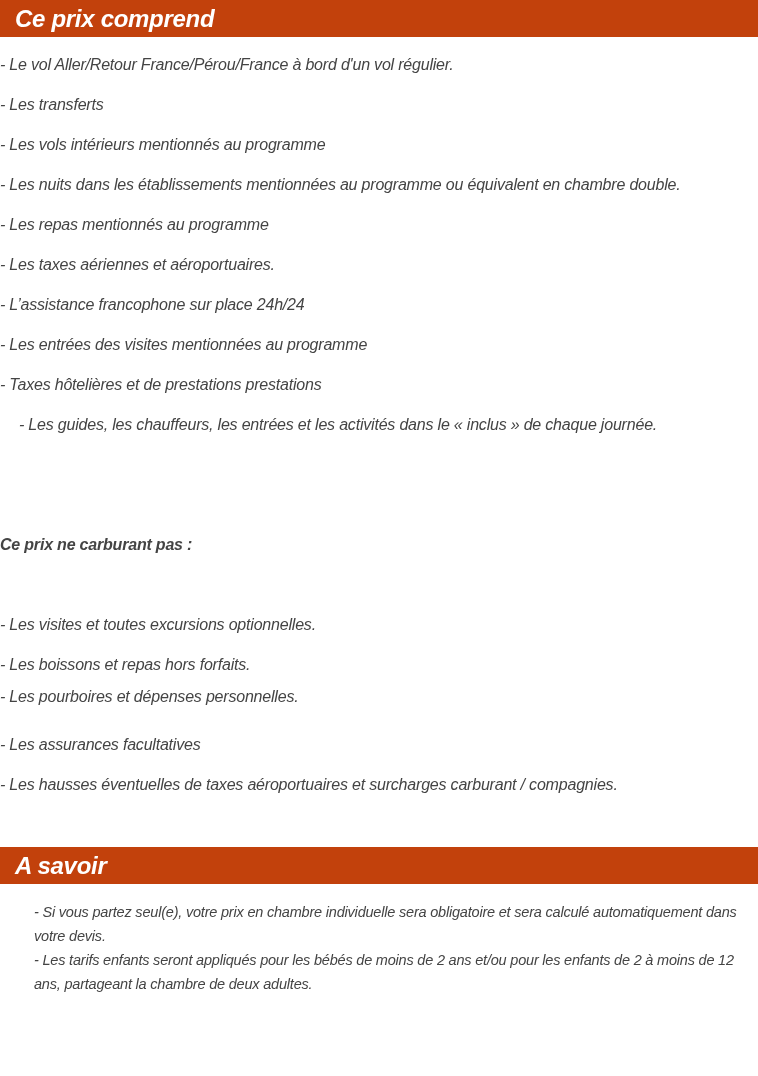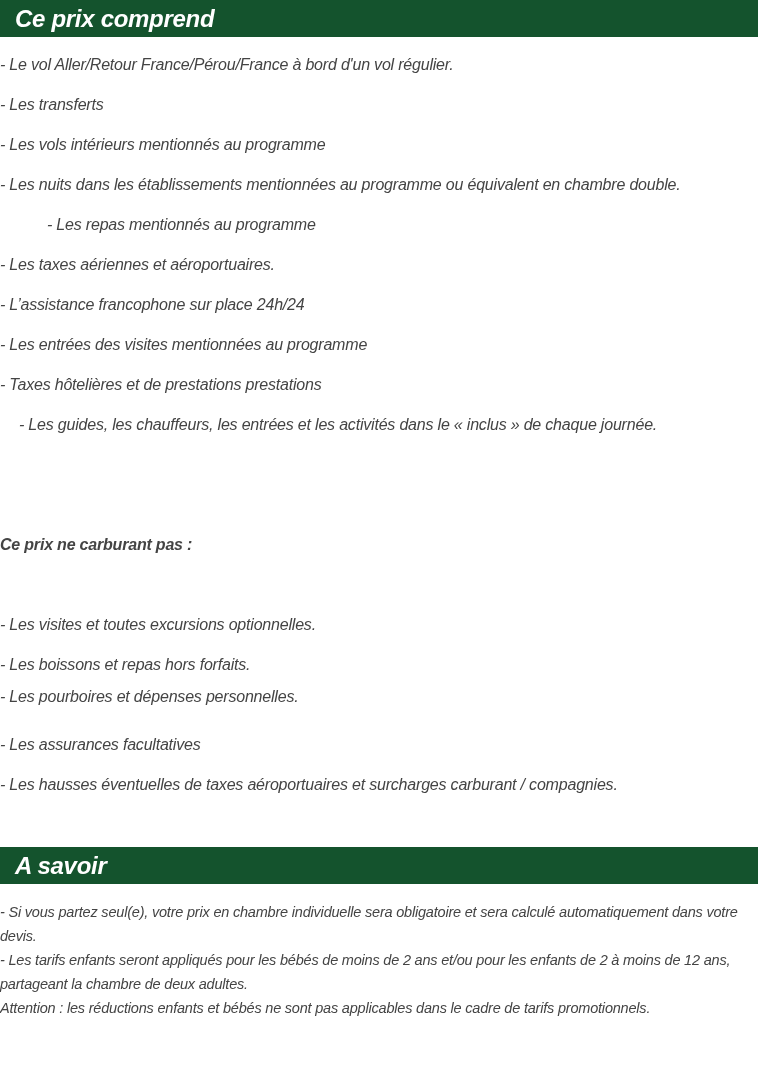--- a/index.html
+++ b/index.html
@@ -13,21 +13,21 @@
       position: relative;
       overflow: hidden;
       font-family: "Liberation Sans", "DejaVu Sans", sans-serif;
       color: #444444;
     }
     .section-bar {
       position: absolute;
       left: 0;
       width: 758px;
       height: 37px;
-      background: #14532d;
+      background: #c2410c;
     }
     .section-bar h2 {
       margin: 0;
       padding-left: 15px;
       font-size: 24px;
       line-height: 37px;
       font-style: italic;
       font-weight: bold;
       color: #ffffff;
       letter-spacing: -0.3px;
@@ -50,35 +50,36 @@
       left: 0;
       width: 756px;
       font-size: 14.5px;
       font-style: italic;
       color: #444444;
       line-height: 24px;
       letter-spacing: -0.2px;
     }
     .para p {
       margin: 0;
+      padding-left: 34px;
     }
   </style>
 </head>
 <body>
 
 <div class="section-bar" style="top:0;">
   <h2>Ce prix comprend</h2>
 </div>
 
 <div>
   <div class="line" style="top:56px;">- Le vol Aller/Retour France/Pérou/France à bord d'un vol régulier.</div>
   <div class="line" style="top:96px;">- Les transferts</div>
   <div class="line" style="top:136px;">- Les vols intérieurs mentionnés au programme</div>
   <div class="line" style="top:176px;">- Les nuits dans les établissements mentionnées au programme ou équivalent en chambre double.</div>
-  <div class="line" style="top:216px;padding-left:47px;">- Les repas mentionnés au programme</div>
+  <div class="line" style="top:216px;">- Les repas mentionnés au programme</div>
   <div class="line" style="top:256px;">- Les taxes aériennes et aéroportuaires.</div>
   <div class="line" style="top:296px;">- L’assistance francophone sur place 24h/24</div>
   <div class="line" style="top:336px;">- Les entrées des visites mentionnées au programme</div>
   <div class="line" style="top:376px;">- Taxes hôtelières et de prestations prestations</div>
   <div class="line" style="top:416px;padding-left:19px;">- Les guides, les chauffeurs, les entrées et les activités dans le « inclus » de chaque journée.</div>
 </div>
 
 <div class="line subhead" style="top:536px;">Ce prix ne carburant pas :</div>
 
 <div>
@@ -89,14 +90,13 @@
   <div class="line" style="top:776px;">- Les hausses éventuelles de taxes aéroportuaires et surcharges carburant / compagnies.</div>
 </div>
 
 <div class="section-bar" style="top:847px;">
   <h2>A savoir</h2>
 </div>
 
 <div class="para" style="top:900px;">
   <p>- Si vous partez seul(e), votre prix en chambre individuelle sera obligatoire et sera calculé automatiquement dans votre devis.</p>
   <p>- Les tarifs enfants seront appliqués pour les bébés de moins de 2 ans et/ou pour les enfants de 2 à moins de 12 ans, partageant la chambre de deux adultes.</p>
-  <p>Attention : les réductions enfants et bébés ne sont pas applicables dans le cadre de tarifs promotionnels.</p>
 </div>
 
 </body></html>

